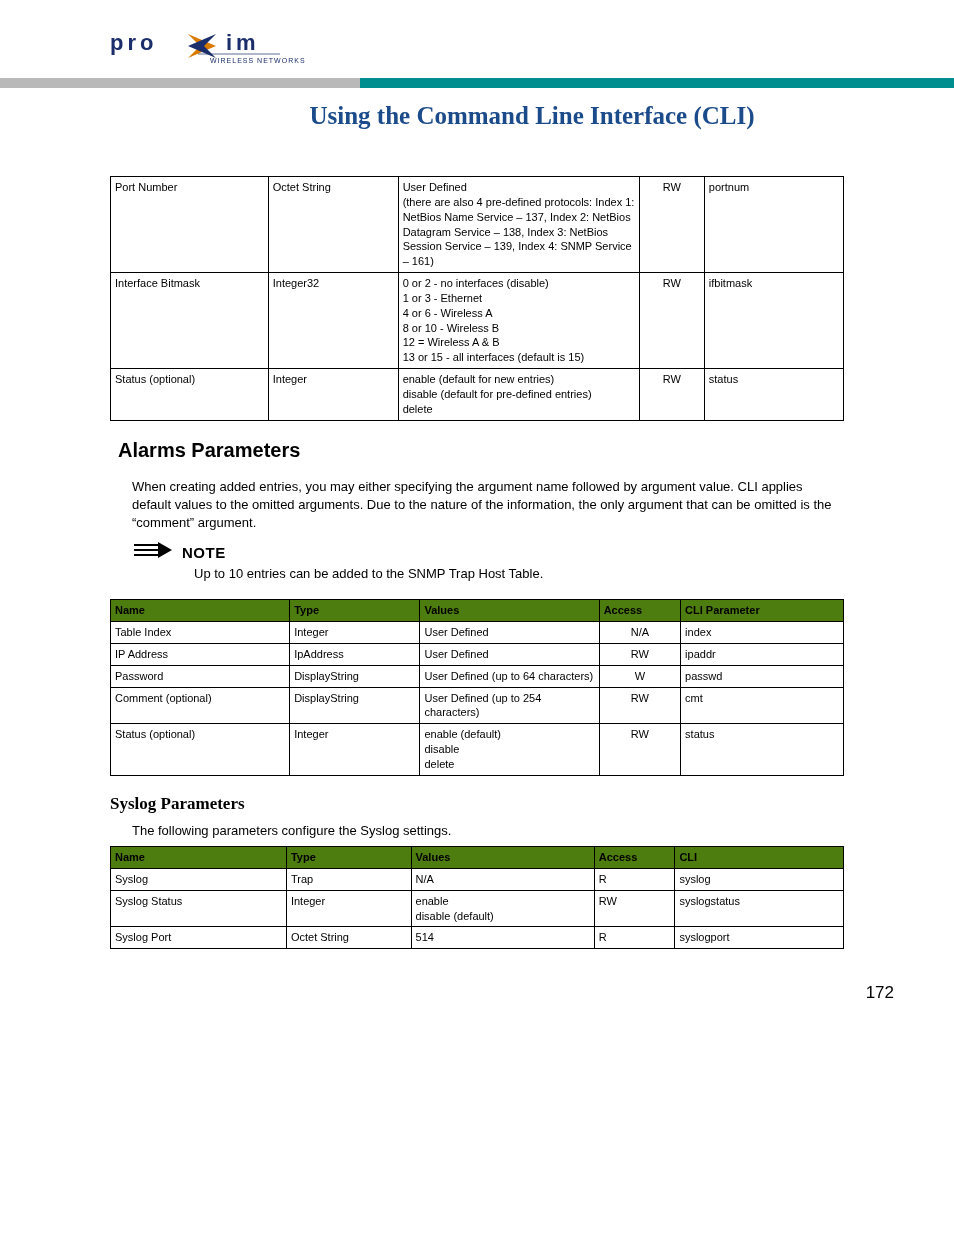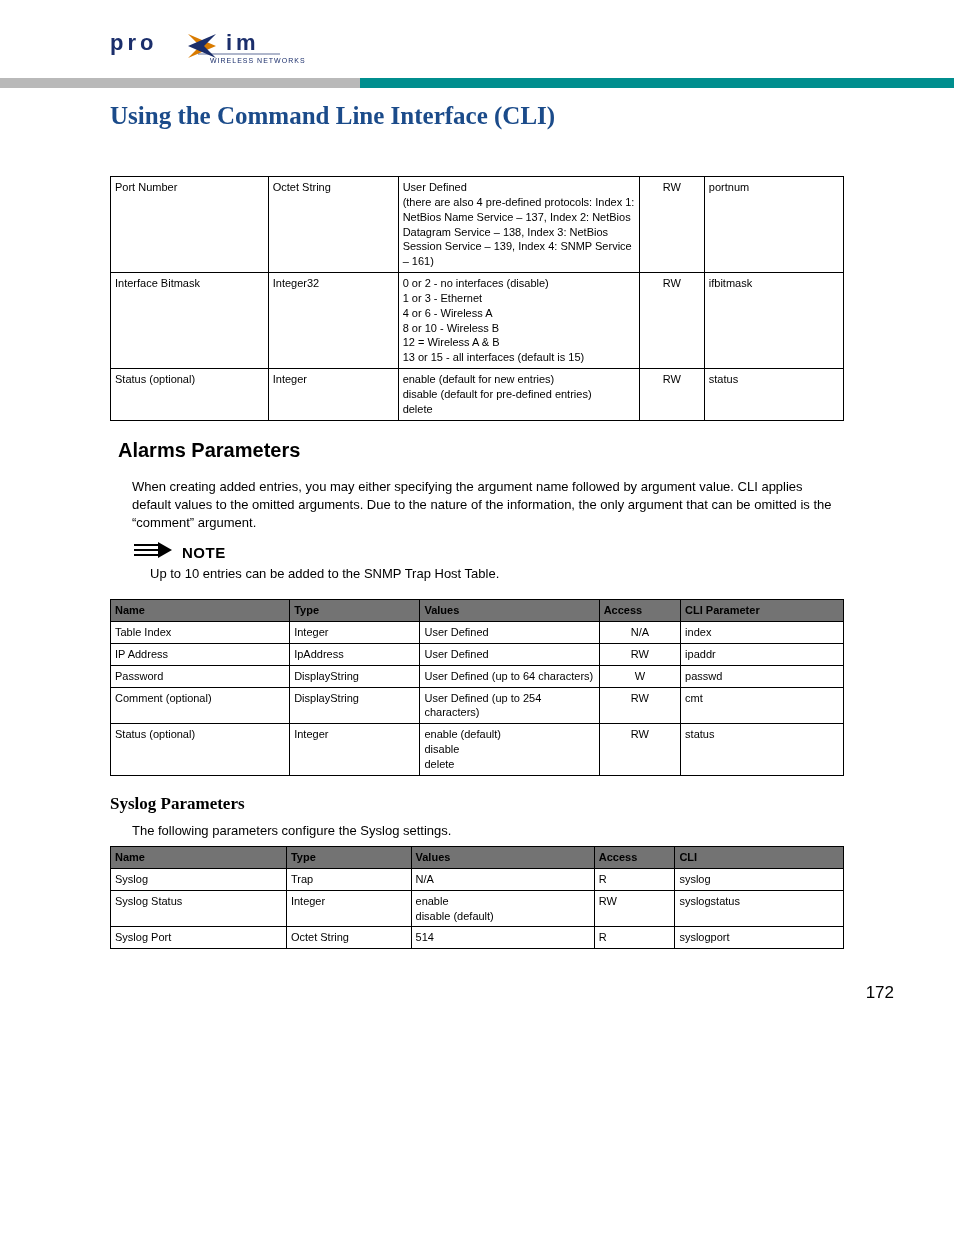--- a/index.html
+++ b/index.html
@@ -22,38 +22,39 @@
     margin-bottom: 14px;
   }
   .bar-grey { background: #b9b9b9; width: 360px; height: 10px; }
   .bar-teal { background: #008e8e; flex: 1; height: 10px; }
   .title {
     font-family: "Times New Roman", Times, serif;
     font-weight: bold;
     color: #1b4b8a;
     font-size: 25px;
     margin: 0 0 30px 110px;
+    text-align: center;
   }
   .content { padding: 16px 110px; }
   table.params {
     border-collapse: collapse;
     width: 100%;
     font-size: 11px;
     line-height: 1.35;
     margin: 0 auto 18px auto;
   }
   table.params td, table.params th {
     border: 1px solid #000;
     padding: 3px 4px;
     vertical-align: top;
     text-align: left;
   }
   table.params th {
     font-weight: bold;
-    background: #737373;
+    background: #4d7c0f;
   }
   table.params .t1c1 { width: 17%; }
   table.params .t1c2 { width: 14%; }
   table.params .t1c3 { width: 26%; }
   table.params .t1c4 { width: 7%; text-align:center;}
   table.params .t1c5 { width: 15%; }
   table.params .center { text-align: center; }
   .h1 {
     font-family: Liberation Sans, sans-serif;
     font-weight: bold;
@@ -78,21 +79,21 @@
   }
   .note-label {
     font-family: Arial, sans-serif;
     font-weight: bold;
     font-size: 15px;
     letter-spacing: 0.5px;
     margin-left: 10px;
   }
   .note-text {
     font-size: 13px;
-    margin: 4px 0 18px 40px;
+    margin: 4px 0 18px 84px;
   }
   .link { color: #1b4b8a; }
   .page-num {
     position: absolute;
     right: 60px;
     font-size: 17px;
   }
   
   .tbl-w1 { width: 550px; margin-left: 46px;}
   .tbl-w2 { width: 560px; margin-left: 46px;}

